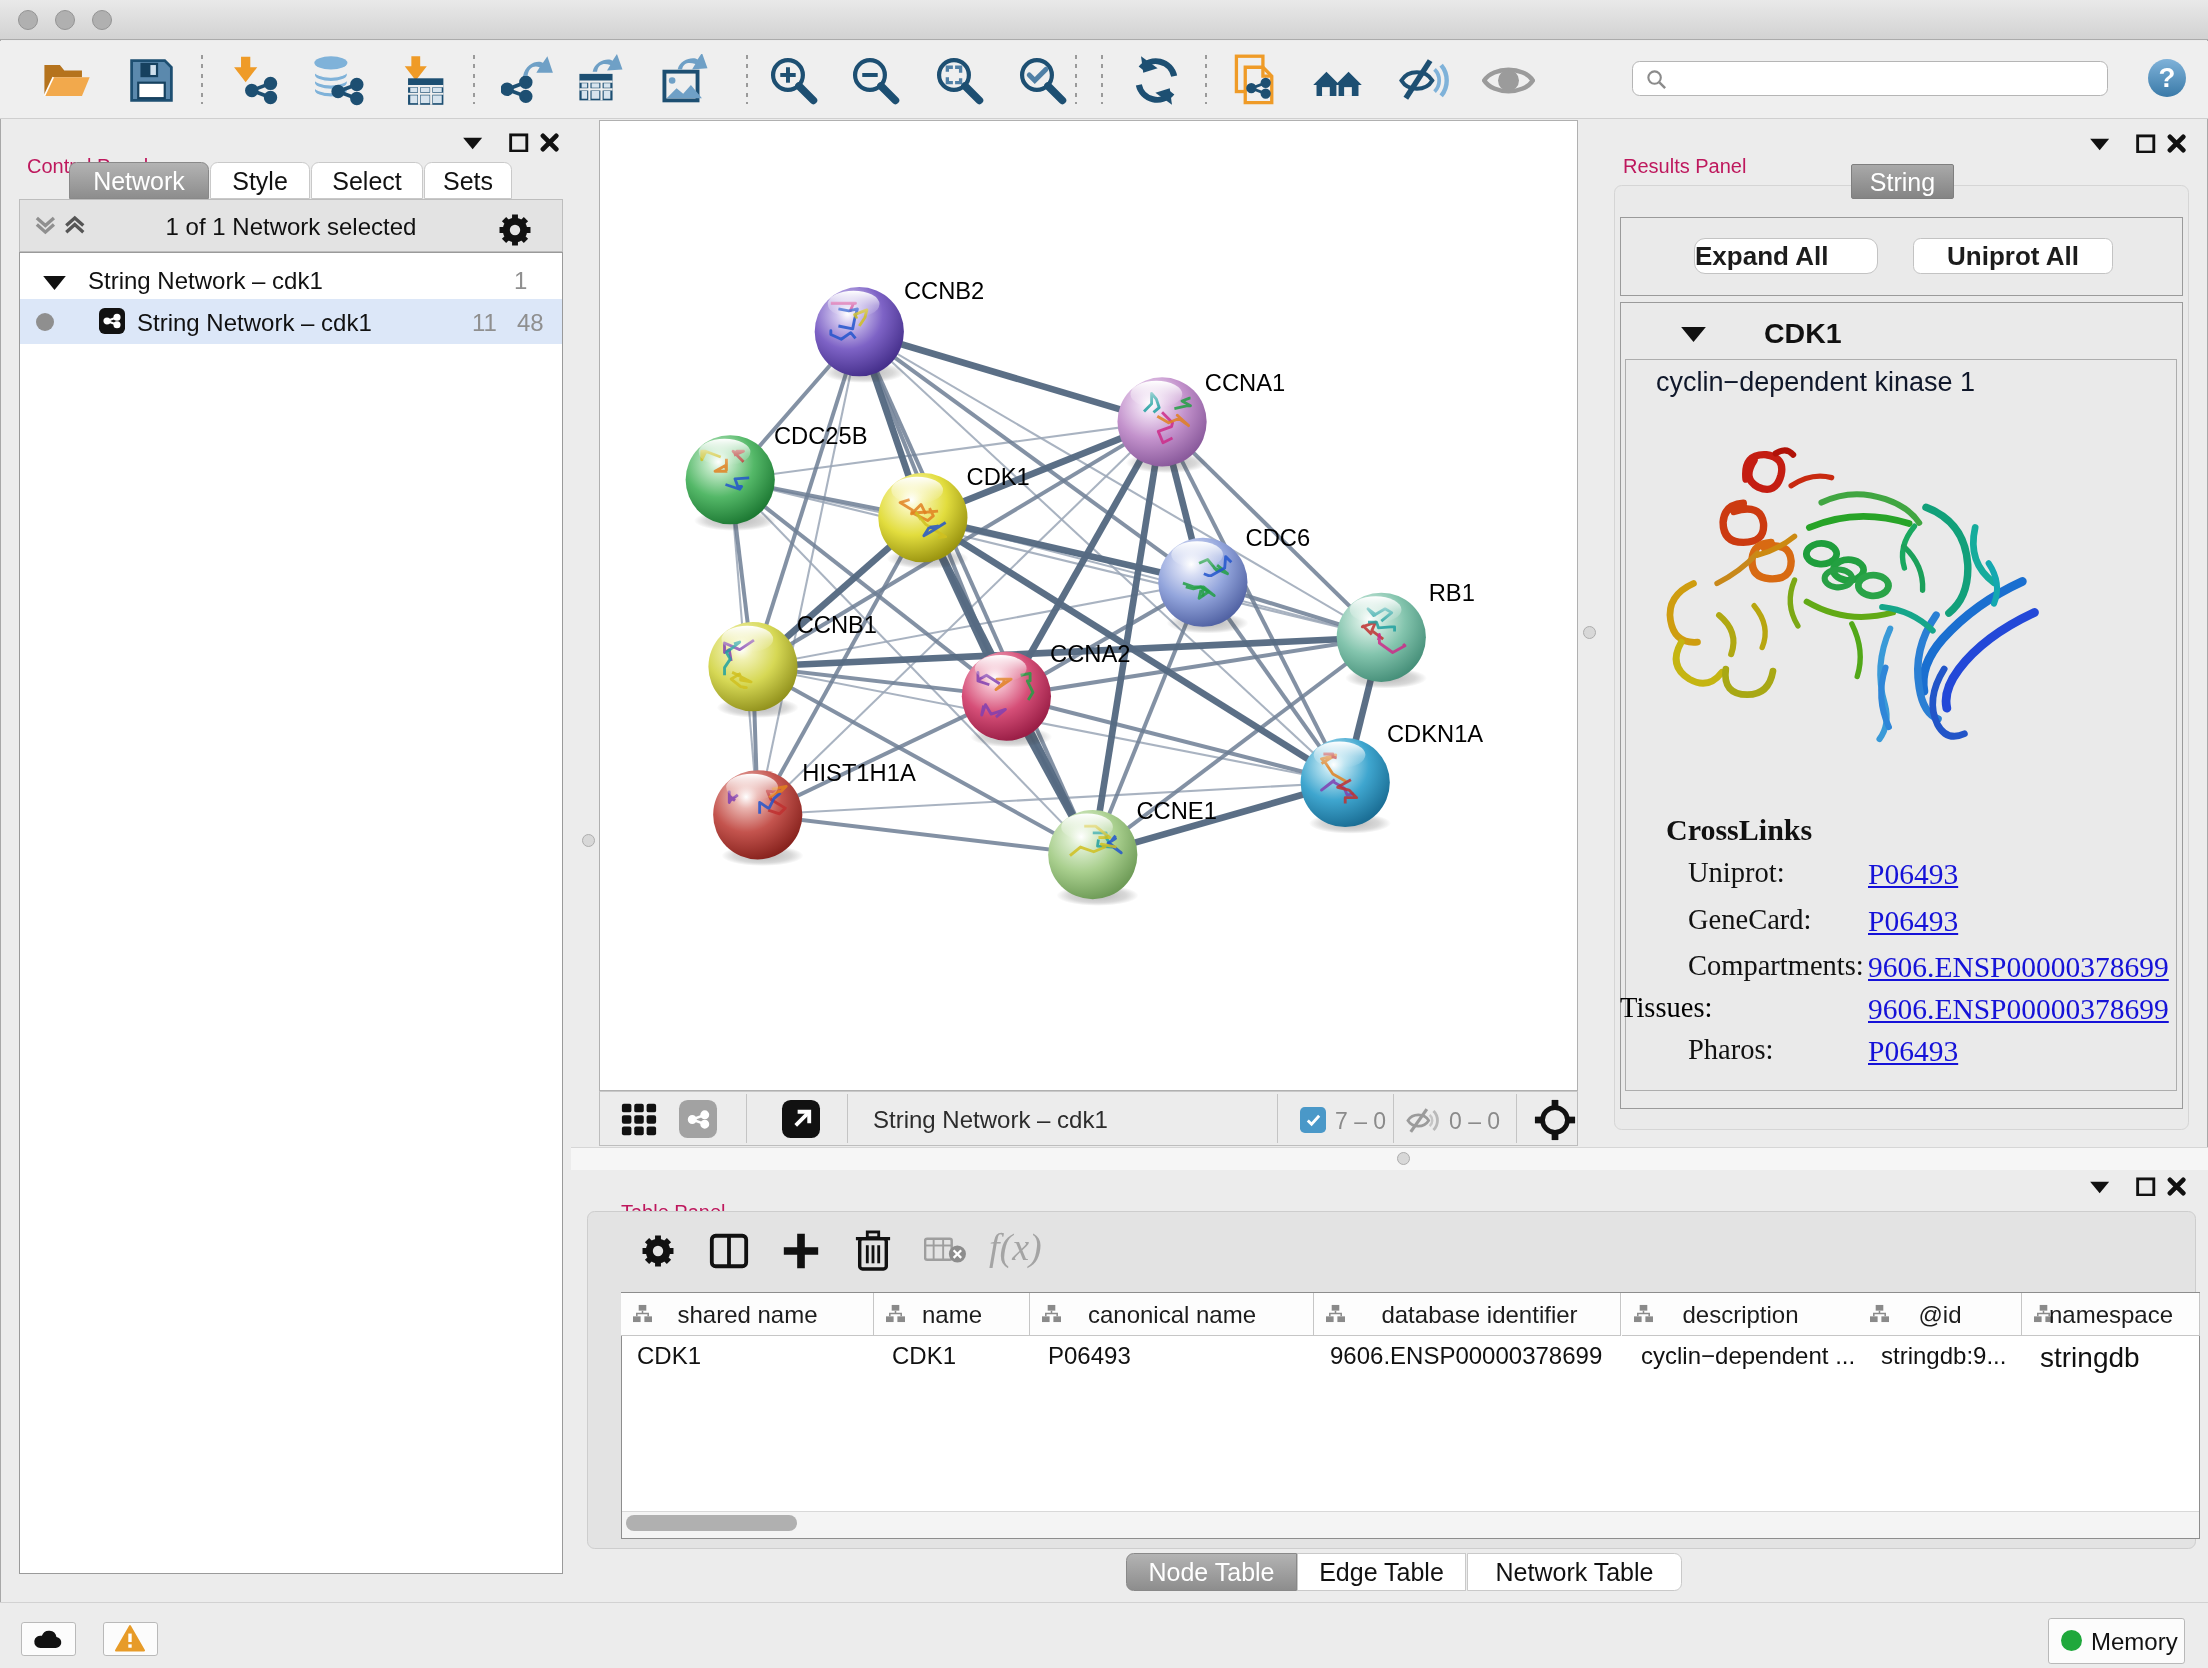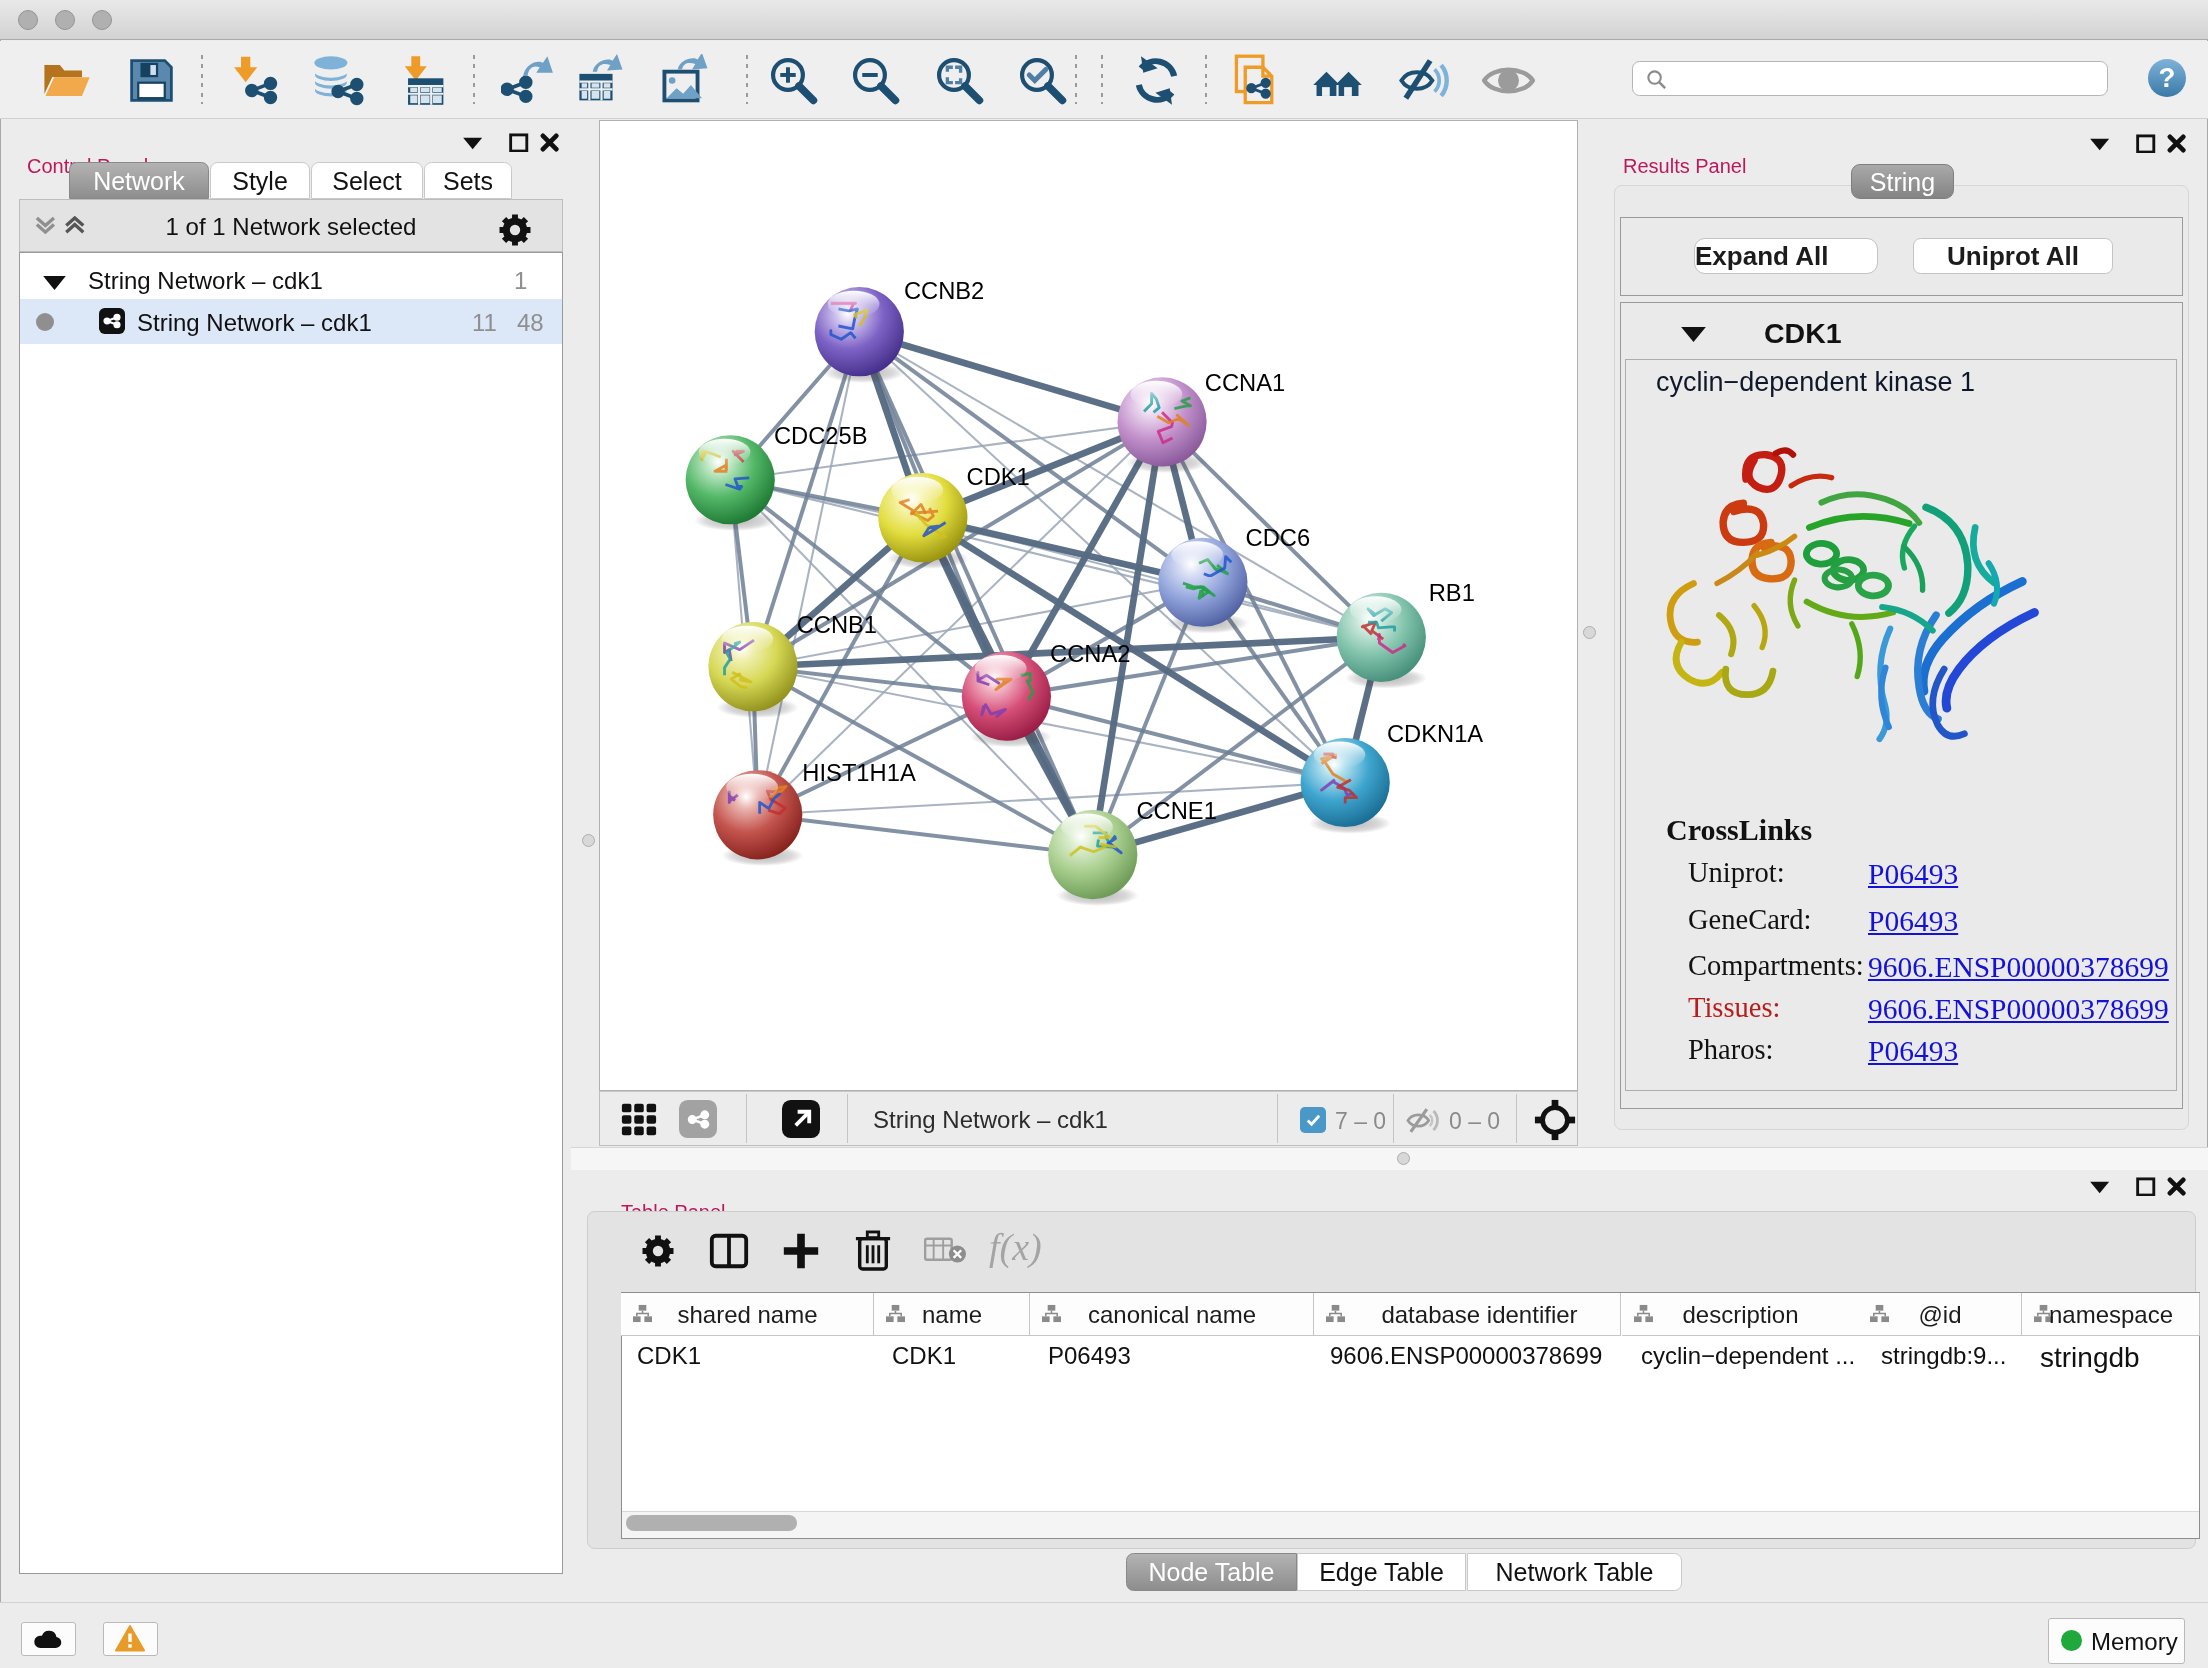--- a/index.html
+++ b/index.html
@@ -511,21 +511,21 @@
   </svg>
 <div class="abs" style="left:571px;top:1147px;width:1638px;height:23px;background:#f6f6f6;border-top:1px solid #d6d6d6;"></div>
 <div class="abs" style="left:1397px;top:1152px;width:13.3px;height:13.3px;border-radius:50%;background:#d8d8d8;border:1px solid #adadad;"></div>
 <div class="abs ttl" style="left:1623px;top:126px;">Results Panel</div>
 <svg class="abs" style="left:2088px;top:134px" width="105" height="19" viewBox="0 0 110 20">
     <path d="M2,5 h20 l-10,12 z" fill="#111"></path>
     <rect x="52" y="2" width="17" height="17" fill="none" stroke="#111" stroke-width="3"></rect>
     <path d="M86,3 l14,14 M100,3 l-14,14" stroke="#111" stroke-width="5" stroke-linecap="round"></path>
   </svg>
 <div class="abs" style="left:1614px;top:185px;width:575px;height:945px;background:#eaeaea;border:1px solid #d5d5d5;border-radius:7.6px;"></div>
-<div class="abs" style="left:1851px;top:164px;width:103px;height:35px;background:linear-gradient(#a9a9a9,#848484);border:1px solid #7f7f7f;border-radius:9px;color:#fff;font-size:25px;text-align:center;line-height:34px;">String</div>
+<div class="abs" style="left:1851px;top:164px;width:103px;height:35px;background:linear-gradient(#a9a9a9,#848484);border:1px solid #7f7f7f;border-radius:2px;color:#fff;font-size:25px;text-align:center;line-height:34px;">String</div>
 <div class="abs" style="left:1620px;top:217px;width:563px;height:79px;border:1px solid #9a9a9a;"></div>
 <div class="abs" style="left:1694px;top:238px;width:184px;height:36px;background:#fff;border:1px solid #c3c3c3;border-radius:11px;font-size:26px;font-weight:600;color:#1c1c1c;line-height:34px;">Expand All</div>
 <div class="abs" style="left:1913px;top:238px;width:200px;height:36px;background:#fff;border:1px solid #c3c3c3;border-radius:7.6px;font-size:26px;font-weight:600;color:#1c1c1c;text-align:center;line-height:34px;">Uniprot All</div>
 <div class="abs" style="left:1620px;top:302px;width:563px;height:807px;border:1px solid #9a9a9a;"></div>
 <svg class="abs" style="left:1680px;top:325px" width="27" height="19" viewBox="0 0 28 20">
     <path d="M1,2 h26 l-13,16 z" fill="#111"></path>
   </svg>
 <div class="abs" style="left:1764px;top:317px;font-size:28.5px;font-weight:bold;color:#111;">CDK1</div>
 <div class="abs" style="left:1625px;top:359px;width:552px;height:732px;border:1px solid #adadad;"></div>
 <div class="abs" style="left:1656px;top:367px;font-size:27px;color:#0f172a;">cyclin−dependent kinase 1</div>
@@ -566,21 +566,21 @@
       <path d="M295,265 q20,40 8,78" stroke="#52a818" stroke-width="8"></path>
     </g>
   </svg>
 <div class="abs" style="left:1666px;top:813px;font-family:'Liberation Serif',serif;font-size:30px;font-weight:bold;color:#111;">CrossLinks</div>
 <div class="abs" style="left:1688px;top:857px;font-family:'Liberation Serif',serif;font-size:28.5px;color:#111;">Uniprot:</div>
 <div class="abs" style="left:1868px;top:858px;font-family:'Liberation Serif',serif;font-size:29.5px;color:#1512d8;text-decoration:underline;">P06493</div>
 <div class="abs" style="left:1688px;top:904px;font-family:'Liberation Serif',serif;font-size:28.5px;color:#111;">GeneCard:</div>
 <div class="abs" style="left:1868px;top:905px;font-family:'Liberation Serif',serif;font-size:29.5px;color:#1512d8;text-decoration:underline;">P06493</div>
 <div class="abs" style="left:1688px;top:950px;font-family:'Liberation Serif',serif;font-size:28.5px;color:#111;">Compartments:</div>
 <div class="abs" style="left:1868px;top:951px;font-family:'Liberation Serif',serif;font-size:29.5px;color:#1512d8;text-decoration:underline;">9606.ENSP00000378699</div>
-<div class="abs" style="left:1688px;top:992px;font-family:'Liberation Serif',serif;font-size:28.5px;color:#b91c1c;">Tissues:</div>
+<div class="abs" style="left:1620px;top:992px;font-family:'Liberation Serif',serif;font-size:28.5px;color:#000000;">Tissues:</div>
 <div class="abs" style="left:1868px;top:993px;font-family:'Liberation Serif',serif;font-size:29.5px;color:#1512d8;text-decoration:underline;">9606.ENSP00000378699</div>
 <div class="abs" style="left:1688px;top:1034px;font-family:'Liberation Serif',serif;font-size:28.5px;color:#111;">Pharos:</div>
 <div class="abs" style="left:1868px;top:1035px;font-family:'Liberation Serif',serif;font-size:29.5px;color:#1512d8;text-decoration:underline;">P06493</div>
 <div class="abs" style="left:571px;top:1170px;width:1638px;height:432px;background:#ececec;"></div>
 <div class="abs ttl" style="left:621px;top:1172px;">Table Panel</div>
 <svg class="abs" style="left:2088px;top:1177px" width="105" height="19" viewBox="0 0 110 20">
     <path d="M2,5 h20 l-10,12 z" fill="#111"></path>
     <rect x="52" y="2" width="17" height="17" fill="none" stroke="#111" stroke-width="3"></rect>
     <path d="M86,3 l14,14 M100,3 l-14,14" stroke="#111" stroke-width="5" stroke-linecap="round"></path>
   </svg>

